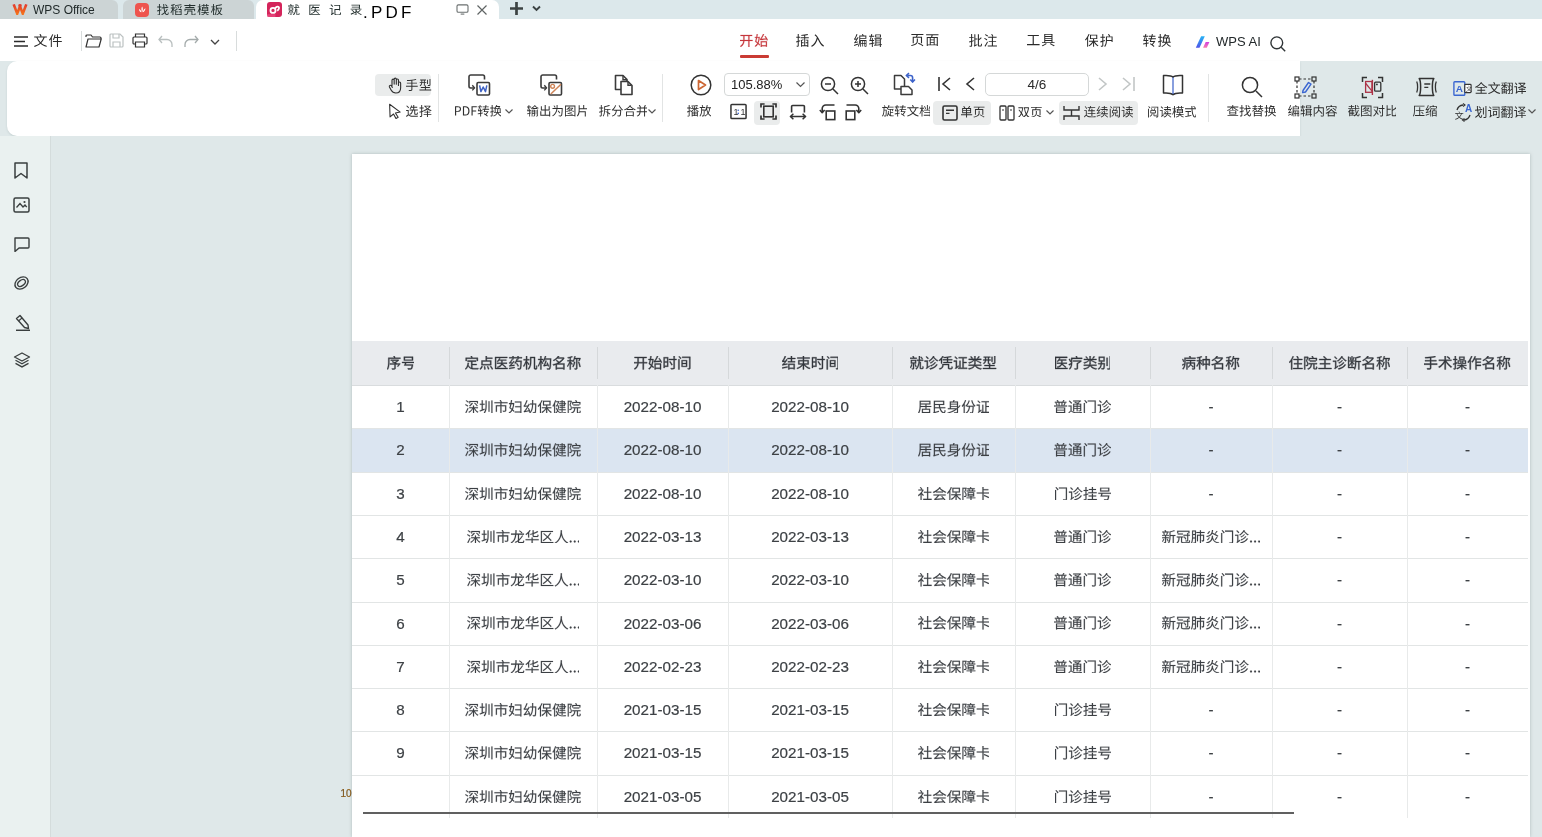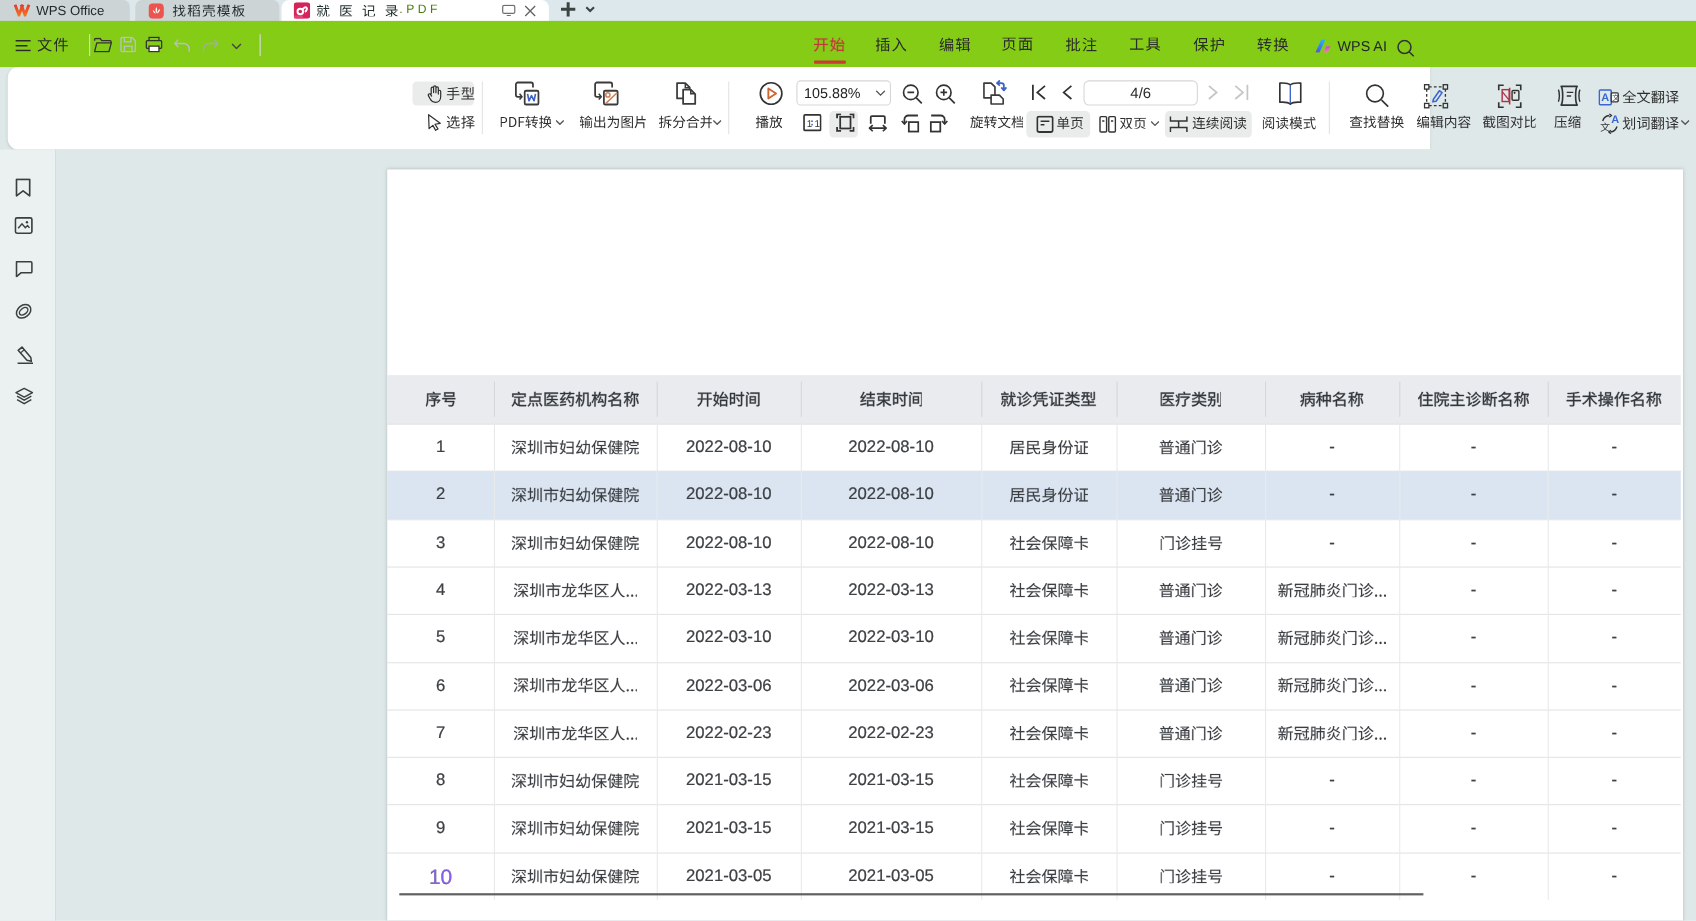--- a/index.html
+++ b/index.html
@@ -6,21 +6,21 @@
 html,body{width:1542px;height:837px;overflow:hidden;}
 body{font-family:"Liberation Sans",sans-serif;position:relative;background:#dfe8e9;color:#333;}
 svg{display:block;}
 
 #tabbar{position:absolute;left:0;top:0;width:1542px;height:19px;background:#dce8eb;}
 .tab{position:absolute;top:0;height:19px;display:flex;align-items:center;font-size:12px;color:#212a2a;}
 .tab1{left:0;width:118px;background:#ccd4d5;border-radius:0 6px 0 0;padding-left:10px;}
 .tab2{left:123px;width:131px;background:#ccd4d5;border-radius:6px 6px 0 0;padding-left:12px;}
 .tab3{left:256px;width:243px;background:#ffffff;border-radius:7px 7px 0 0;padding-left:11px;}
 
-#menubar{position:absolute;left:0;top:19px;width:1542px;height:42px;background:#84cc16;}
+#menubar{position:absolute;left:0;top:19px;width:1542px;height:42px;background:#ffffff;}
 .vdiv{position:absolute;width:1px;background:#d8dcdc;}
 
 #toolbar{position:absolute;left:7px;top:61px;width:1293px;height:75px;background:#fff;border-radius:10px 0 0 10px;box-shadow:0 1px 2px rgba(120,140,140,.25);}
 .tdiv{position:absolute;top:13px;height:48px;width:1px;background:#e2e4e4;}
 .hl{position:absolute;background:#eaecec;border-radius:4px;}
 
 #main{position:absolute;left:0;top:136px;width:1542px;height:701px;background:#dfe8e9;}
 #sidebar{position:absolute;left:0;top:0;width:51px;height:701px;background:#eaf1f0;border-right:1px solid #d4dcdc;}
 .sicon{position:absolute;left:13px;}
 #page{position:absolute;left:352px;top:18px;width:1178px;height:683px;background:#fff;box-shadow:0 0 3px rgba(130,145,145,.5);}
@@ -190,21 +190,21 @@
       <path d="M0.4 13 H9 v3 H0.4 Z" fill="#e8487e" opacity="0.85"></path>
       <circle cx="6.4" cy="9" r="2.7" fill="none" stroke="#fff" stroke-width="1.9"></circle>
       <path d="M8.4 7.2 C9.6 5.4 11.4 4.4 12.4 5.3 C13.4 6.2 12.6 8.1 10.9 9.4" fill="none" stroke="#fff" stroke-width="1.9"></path>
     </svg>
   <svg style="position:absolute;left:288.0px;top:3.7px;" width="73.69" height="11.55" viewBox="50.0 -842.0 5895.0 924.0" fill="#24302f">
       <use href="#g5" x="0"></use>
       <use href="#g6" x="1664"></use>
       <use href="#g7" x="3328"></use>
       <use href="#g8" x="4992"></use>
     </svg>
-  <span style="position:absolute;left:363px;top:3px;font-size:11px;color:#4d7c0f;letter-spacing:3.2px;">.PDF</span>
+  <span style="position:absolute;left:363px;top:3px;font-size:17px;color:#000000;letter-spacing:3.2px;">.PDF</span>
   <svg width="13" height="11" viewBox="0 0 14 12" style="position:absolute;left:456px;top:4px">
       <rect x="1" y="1" width="12" height="8" rx="1.5" fill="none" stroke="#6a6f6f" stroke-width="1.2"></rect>
       <path d="M5 11 H9" stroke="#6a6f6f" stroke-width="1.2"></path>
     </svg>
   <svg width="12" height="12" viewBox="0 0 12 12" style="position:absolute;left:476px;top:3.5px">
       <path d="M1.5 1.5 L10.5 10.5 M10.5 1.5 L1.5 10.5" stroke="#5f6464" stroke-width="1.2"></path>
     </svg>
   <svg width="15" height="15" viewBox="0 0 15 15" style="position:absolute;left:509px;top:1px">
       <path d="M7.5 1 V14 M1 7.5 H14" stroke="#3c4343" stroke-width="2.7"></path>
     </svg>
@@ -1009,21 +1009,21 @@
         </svg>
 <svg style="position:absolute;left:702.5px;top:592.3px;" width="56.06" height="13.46" viewBox="93.0 -842.0 3840.0 922.0" fill="#3d4145" stroke="#3d4145" stroke-width="10" stroke-linejoin="round">
           <use href="#g108" x="0"></use>
           <use href="#g81" x="1000"></use>
           <use href="#g113" x="2000"></use>
           <use href="#g69" x="3000"></use>
         </svg>
 <span style="position:absolute;left:859.0px;top:590.4px;width:120px;margin-left:-60px;text-align:center;font-size:15.2px;color:#3d4145;-webkit-text-stroke:0.2px #3d4145;">-</span>
 <span style="position:absolute;left:987.5px;top:590.4px;width:120px;margin-left:-60px;text-align:center;font-size:15.2px;color:#3d4145;-webkit-text-stroke:0.2px #3d4145;">-</span>
 <span style="position:absolute;left:1115.5px;top:590.4px;width:120px;margin-left:-60px;text-align:center;font-size:15.2px;color:#3d4145;-webkit-text-stroke:0.2px #3d4145;">-</span>
-<span style="position:absolute;left:48.5px;top:633.8px;width:120px;margin-left:-60px;text-align:center;font-size:19px;color:#8b5cf6;-webkit-text-stroke:0.2px #3d4145;">10</span>
+<span style="position:absolute;left:48.5px;top:633.8px;width:120px;margin-left:-60px;font-size:10px;color:#a16207;-webkit-text-stroke:0.2px #3d4145;">10</span>
 <svg style="position:absolute;left:113.1px;top:635.6px;" width="115.76" height="13.59" viewBox="38.0 -848.0 7929.0 931.0" fill="#3d4145" stroke="#3d4145" stroke-width="10" stroke-linejoin="round">
           <use href="#g96" x="0"></use>
           <use href="#g97" x="1000"></use>
           <use href="#g98" x="2000"></use>
           <use href="#g99" x="3000"></use>
           <use href="#g100" x="4000"></use>
           <use href="#g23" x="5000"></use>
           <use href="#g101" x="6000"></use>
           <use href="#g90" x="7000"></use>
         </svg>

